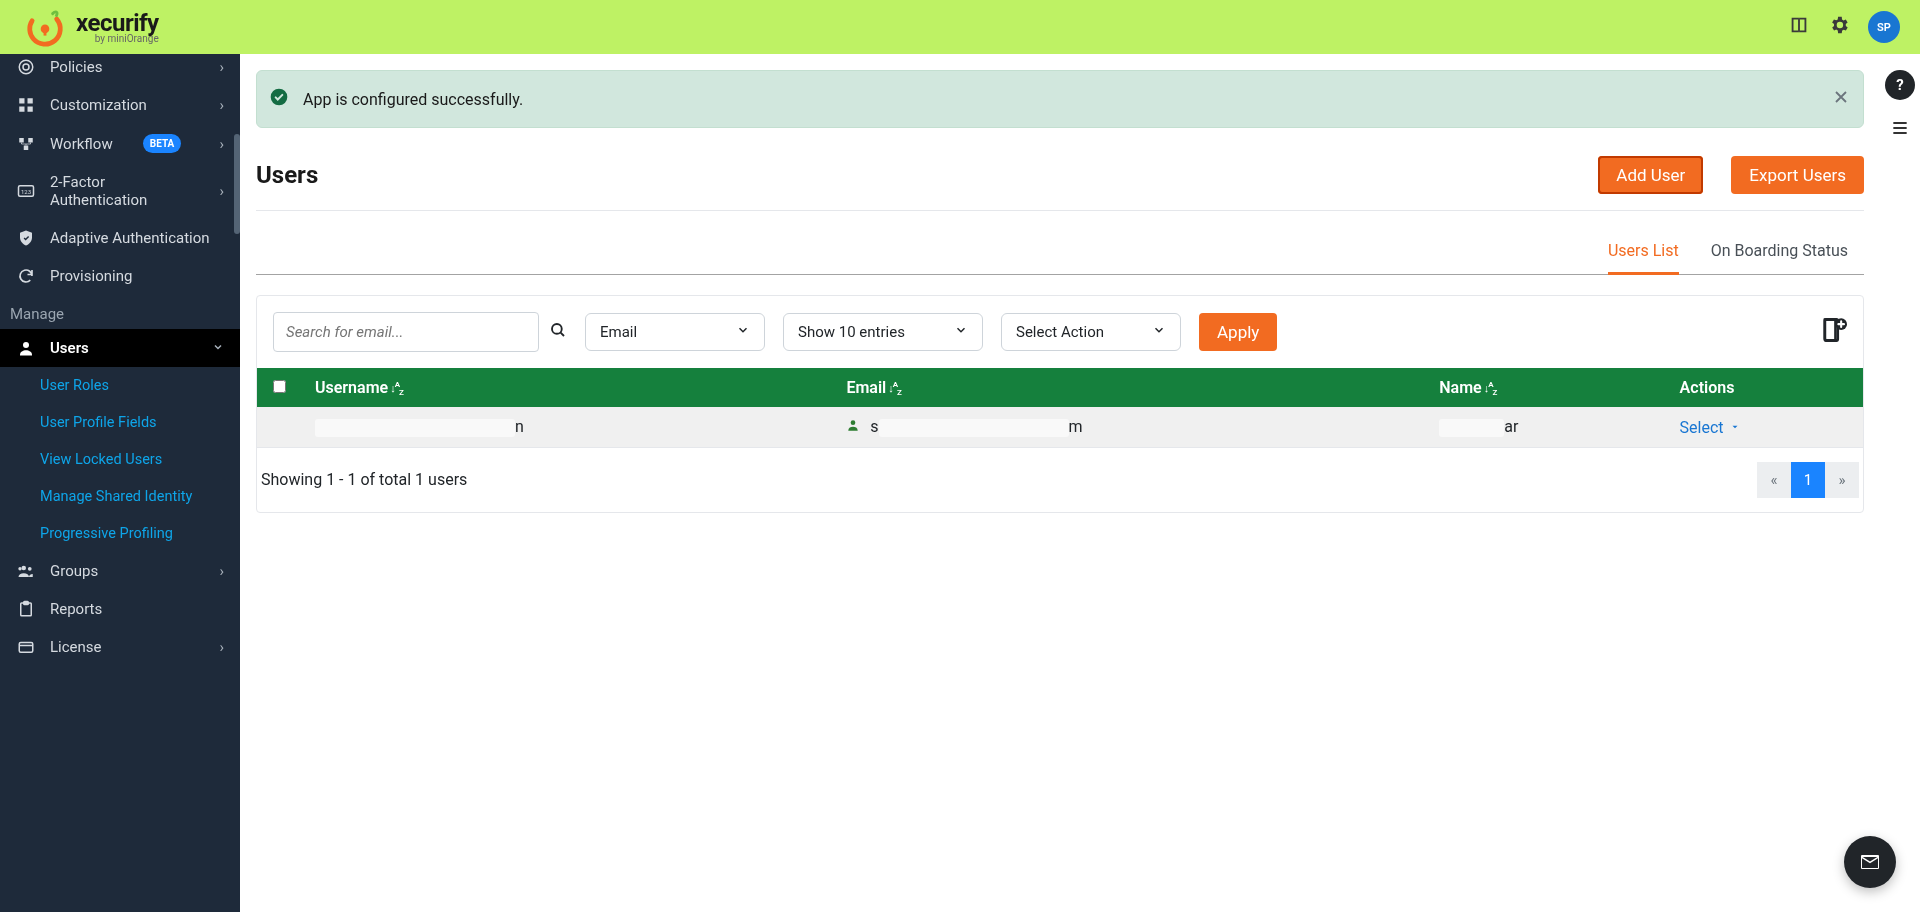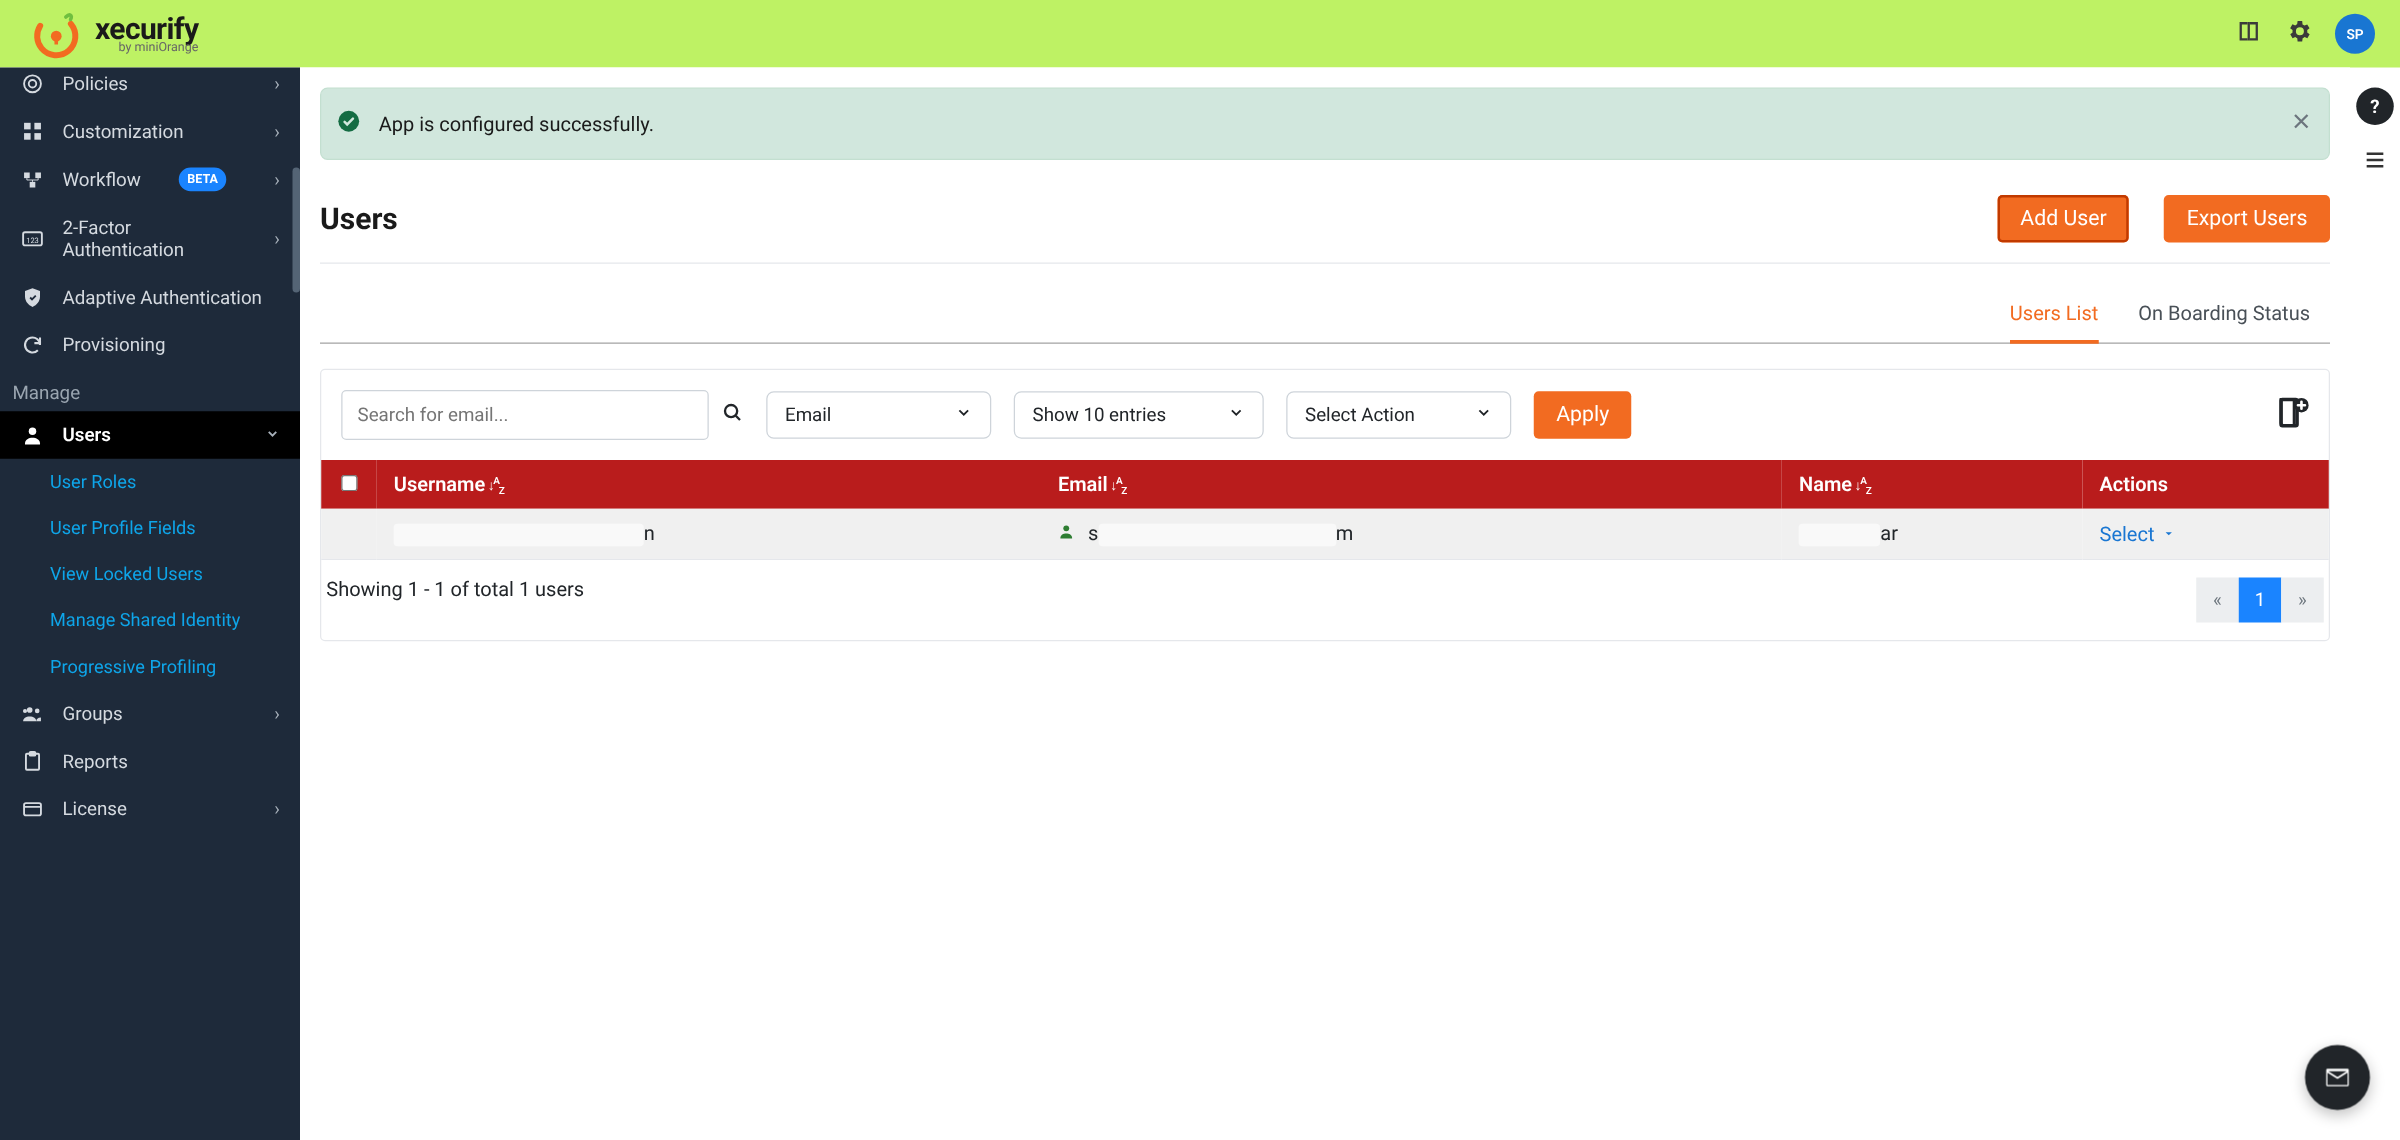--- a/index.html
+++ b/index.html
@@ -197,22 +197,23 @@
     .search-wrap {
       display: flex;
       align-items: center;
       gap: 10px;
     }
     .text-input {
       border: 1px solid #ced4da;
       border-radius: 4px;
       padding: 10px 12px;
       font-size: 15px;
-      width: 294px;
+      width: 266px;
       font-family: inherit;
+      font-style: italic;
     }
     .search-btn-icon { color:#212529; cursor:pointer; }
     .select {
       border: 1px solid #ced4da;
       border-radius: 6px;
       padding: 9px 14px;
       font-size: 15px;
       min-width: 180px;
       display: flex;
       align-items: center;
@@ -220,21 +221,21 @@
       gap: 20px;
       cursor: pointer;
       background: #fff;
     }
     .select.wide { min-width: 200px; }
     .filter-spacer { flex: 1; }
     .column-toggle-icon { cursor:pointer; }
     
     table.data-table { width: 100%; border-collapse: collapse; }
     .data-table thead th {
-      background: #b91c1c;
+      background: #15803d;
       color: #fff;
       text-align: left;
       font-weight: 600;
       font-size: 16px;
       padding: 10px 14px;
     }
     .data-table thead th:first-child { width: 44px; text-align:center; }
     .data-table tbody td {
       padding: 10px 14px;
       background: #f0f0f0;
@@ -253,20 +254,21 @@
     }
     .redact {
       display:inline-block;
       background:#f9f9f9;
       border-radius:3px;
       height:18px;
       vertical-align:middle;
     }
     .table-footer {
       display:flex;
+      align-items:center;
       justify-content:space-between;
       padding: 14px 4px;
     }
     .pagination {
       display:flex;
     }
     .page-btn {
       width:34px; height:36px;
       display:flex; align-items:center; justify-content:center;
       background:#eceef0;

